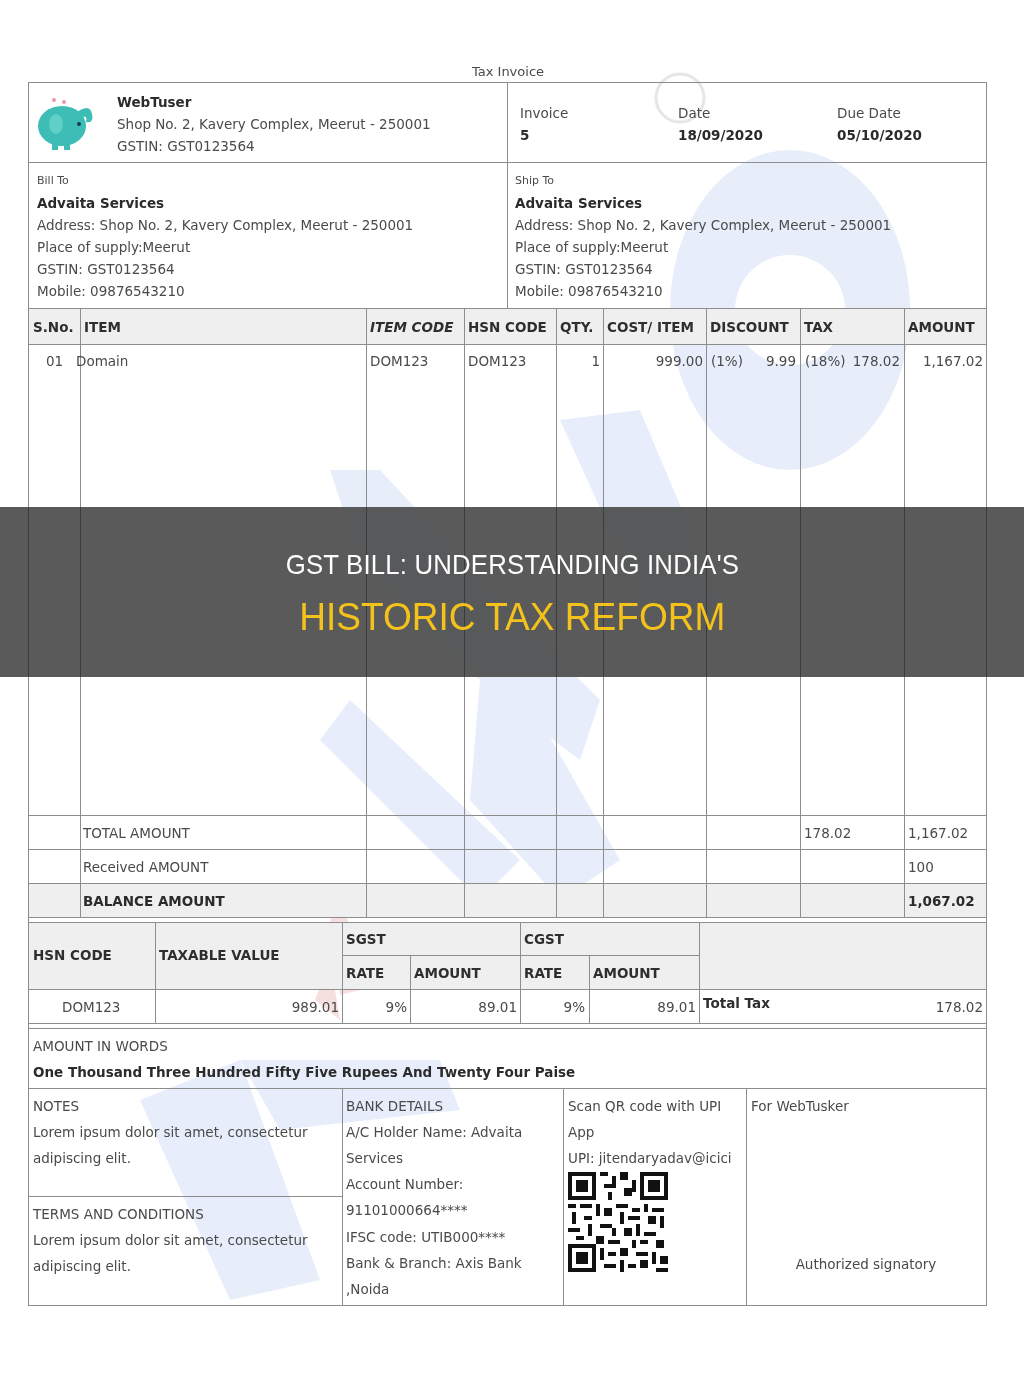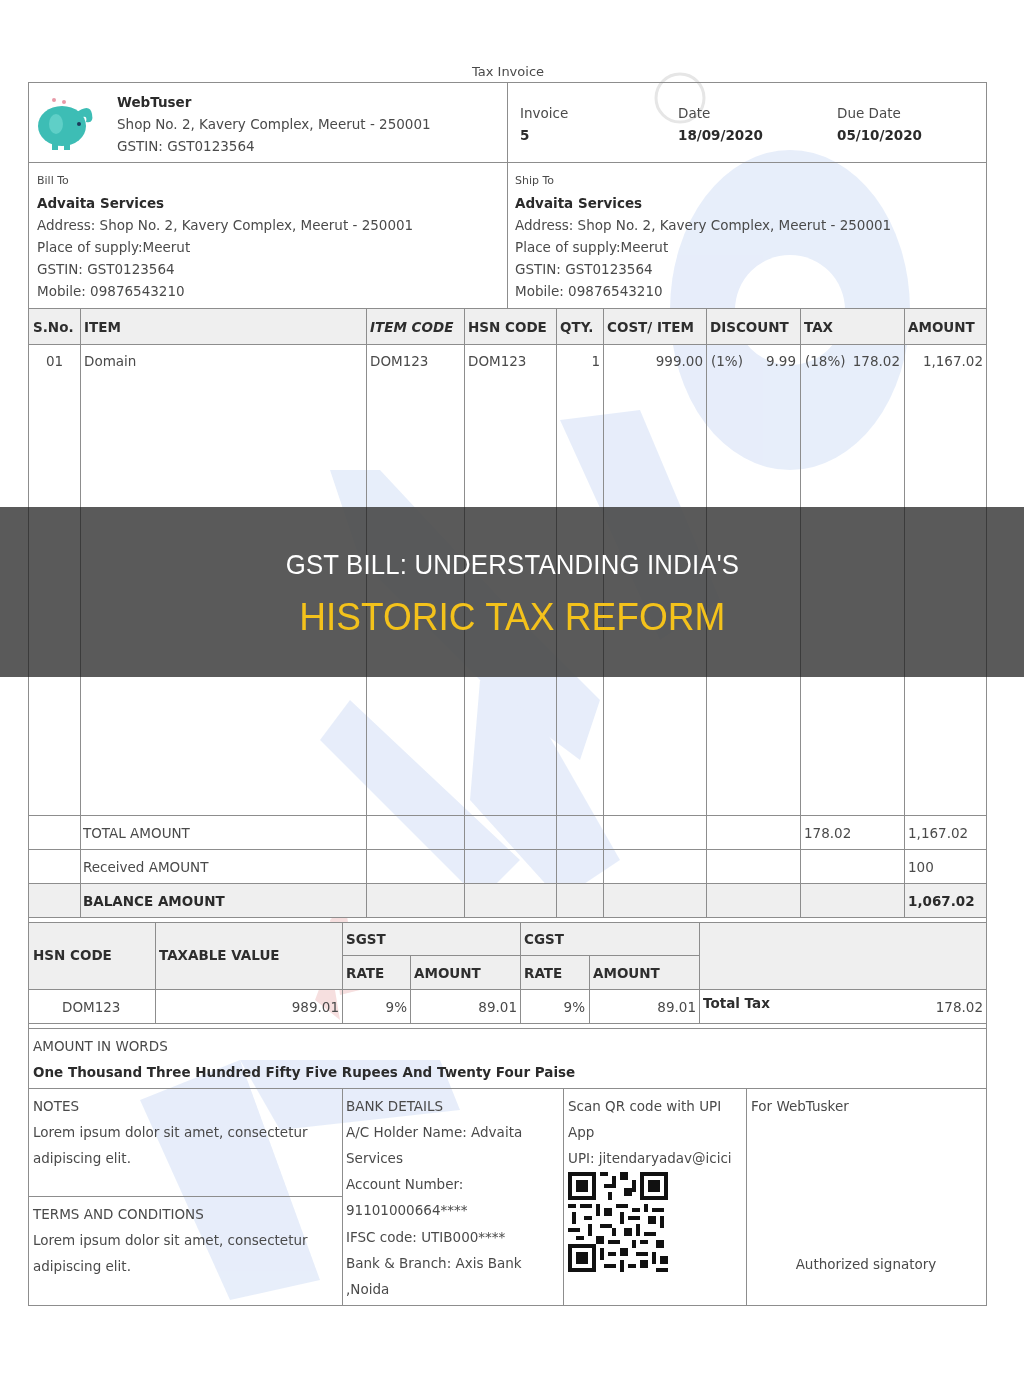--- a/index.html
+++ b/index.html
@@ -127,21 +127,21 @@
     <div class="txt hdr" style="left:468px;top:319px;">HSN CODE</div>
     <div class="txt hdr" style="left:560px;top:319px;">QTY.</div>
     <div class="txt hdr" style="left:607px;top:319px;">COST/ ITEM</div>
     <div class="txt hdr" style="left:710px;top:319px;">DISCOUNT</div>
     <div class="txt hdr" style="left:804px;top:319px;">TAX</div>
     <div class="txt hdr" style="left:908px;top:319px;">AMOUNT</div>
   </div>
 
   <div>
     <div class="txt" style="left:46px;top:353px;">01</div>
-    <div class="txt" style="left:84px;top:353px;">Domain</div>
+    <div class="txt" style="left:76px;top:353px;">Domain</div>
     <div class="txt" style="left:370px;top:353px;">DOM123</div>
     <div class="txt" style="left:468px;top:353px;">DOM123</div>
     <div class="txt right" style="left:556px;width:44px;top:353px;">1</div>
     <div class="txt right" style="left:603px;width:100px;top:353px;">999.00</div>
     <div class="txt" style="left:711px;top:353px;">(1%)</div>
     <div class="txt right" style="left:740px;width:56px;top:353px;">9.99</div>
     <div class="txt" style="left:805px;top:353px;">(18%)</div>
     <div class="txt right" style="left:840px;width:60px;top:353px;">178.02</div>
     <div class="txt right" style="left:904px;width:79px;top:353px;">1,167.02</div>
   </div>

